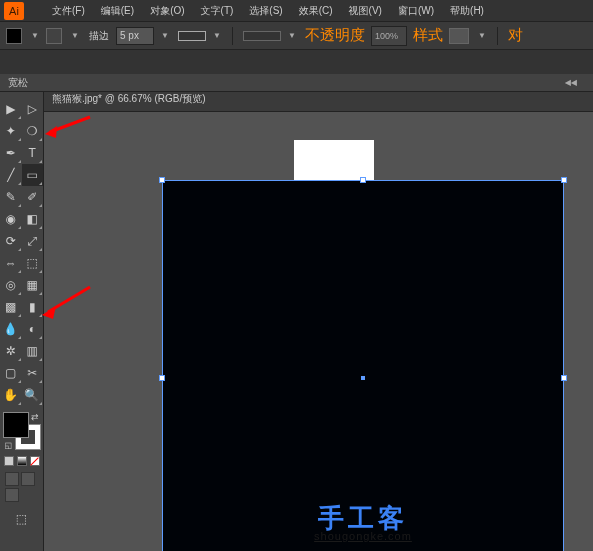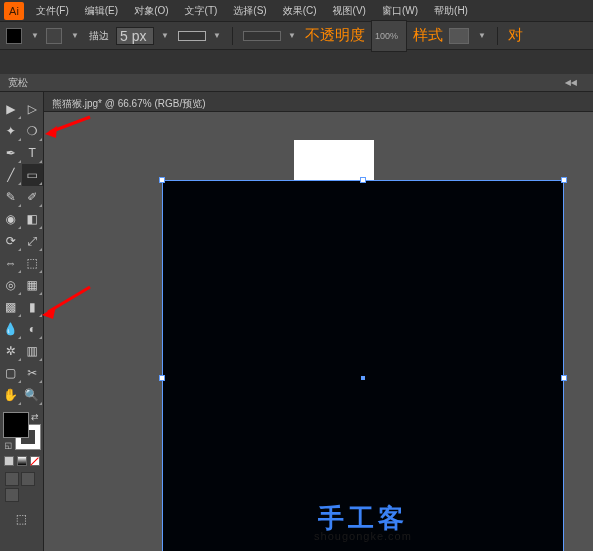--- a/index.html
+++ b/index.html
@@ -1,30 +1,30 @@
 <!DOCTYPE html>
 <html><head>
 <meta charset="utf-8">
 <style>
 * { margin: 0; padding: 0; box-sizing: border-box; }
 body { width: 593px; height: 551px; background: #333333; font-family: Arial, sans-serif; overflow: hidden; position: relative; }
 
 .menubar { height: 22px; background: #333333; display: flex; align-items: center; padding: 0 4px; border-bottom: 1px solid #222; }
-.menubar .logo { width: 20px; height: 18px; background: #ff6600; color: #3a1a00; font-size: 11px; font-weight: normal; display: flex; align-items: center; justify-content: center; border-radius: 2px; margin-right: 4px; }
+.menubar .logo { width: 20px; height: 18px; background: #ff6600; color: #3a1a00; font-size: 11px; font-weight: normal; display: flex; align-items: center; justify-content: center; border-radius: 2px; margin-right: 20px; }
 .menubar .menu-item { color: #ccc; font-size: 10px; padding: 0 8px; cursor: pointer; }
 
 .controlbar { height: 28px; background: #3a3a3a; border-bottom: 1px solid #222; display: flex; align-items: center; padding: 0 6px; gap: 4px; }
 .controlbar .swatch { width: 16px; height: 16px; border: 1px solid #666; margin-right: 2px; }
 .controlbar .dropdown { width: 14px; height: 14px; display: flex; align-items: center; justify-content: center; color: #aaa; font-size: 8px; }
 .controlbar .divider { width: 1px; height: 18px; background: #222; margin: 0 4px; }
-.controlbar .stroke-field { width: 38px; height: 18px; background: #555; border: 1px solid #222; color: #ccc; font-size: 14px; padding: 0 3px; display: flex; align-items: center; }
+.controlbar .stroke-field { width: 38px; height: 18px; background: #555; border: 1px solid #222; color: #ccc; font-size: 10px; padding: 0 3px; display: flex; align-items: center; }
 .controlbar .stroke-preview { width: 28px; height: 10px; border: 1px solid #aaa; background: #333; margin-left: 2px; }
 .controlbar .label { color: #ccc; font-size: 10px; margin: 16px 3px; }
 .controlbar .orange-label { color: #ff8800; font-size: 15px; margin: 0 2px; }
-.controlbar .field { height: 32px; background: #444; border: 1px solid #222; color: #aaa; font-size: 9px; padding: 0 3px; display: flex; align-items: center; }
+.controlbar .field { height: 20px; background: #444; border: 1px solid #222; color: #aaa; font-size: 9px; padding: 0 3px; display: flex; align-items: center; }
 
 .propbar { height: 18px; background: #424242; border-bottom: 1px solid #222; display: flex; align-items: center; padding: 0 8px; margin-top: 24px; }
 .propbar .label { color: #ccc; font-size: 10px; }
 .propbar .chev { color: #aaa; font-size: 8px; margin-left: auto; margin-right: 8px; }
 
 .main { display: flex; height: calc(551px - 68px); }
 
 .tools { width: 44px; background: #424242; border-right: 1px solid #222; padding: 6px 0; display: flex; flex-direction: column; align-items: center; gap: 0; }
 .tool-row { display: flex; width: 100%; }
 .tool { width: 22px; height: 22px; display: flex; align-items: center; justify-content: center; color: #ccc; font-size: 12px; cursor: pointer; position: relative; }
@@ -42,34 +42,34 @@
 .color-opt { width: 10px; height: 10px; border: 1px solid #666; }
 .color-opt.solid { background: #ccc; }
 .color-opt.grad { background: linear-gradient(#fff,#000); }
 .color-opt.none { background: #fff; position: relative; }
 .color-opt.none::after { content: ''; position: absolute; top: -1px; left: 3px; width: 1px; height: 11px; background: red; transform: rotate(45deg); }
 
 .modes { display: flex; flex-wrap: wrap; width: 34px; gap: 2px; margin-bottom: 6px; }
 .mode { width: 14px; height: 14px; background: #555; border: 1px solid #333; }
 
 .canvas-area { flex: 1; background: #535353; position: relative; }
-.doc-tab { height: 20px; background: #3a3a3a; border-bottom: 1px solid #222; display: flex; align-items: flex-end; padding: 0 8px; }
+.doc-tab { height: 20px; background: #3a3a3a; border-bottom: 1px solid #222; display: flex; align-items: flex-start; padding: 0 8px; }
 .doc-tab .tabname { color: #ccc; font-size: 10px; }
 
 .canvas-inner { position: absolute; top: 20px; left: 0; right: 0; bottom: 0; }
 .white-tab { position: absolute; top: 28px; left: 250px; width: 80px; height: 40px; background: #fff; }
 .black-rect { position: absolute; top: 68px; left: 118px; width: 402px; height: 395px; background: #000308; border: 1px solid #5e9cff; }
 .handle { position: absolute; width: 6px; height: 6px; background: #fff; border: 1px solid #5e9cff; }
 .h-tl { top: -4px; left: -4px; } .h-tm { top: -4px; left: calc(50% - 3px); } .h-tr { top: -4px; right: -4px; }
 .h-ml { top: calc(50% - 3px); left: -4px; } .h-mr { top: calc(50% - 3px); right: -4px; }
 .h-bl { bottom: -4px; left: -4px; } .h-bm { bottom: -4px; left: calc(50% - 3px); } .h-br { bottom: -4px; right: -4px; }
 .center-pt { position: absolute; top: calc(50% - 2px); left: calc(50% - 2px); width: 4px; height: 4px; background: #5e9cff; }
 
 .watermark { position: absolute; bottom: 38px; left: 50%; transform: translateX(-50%); color: #3b82f6; font-size: 26px; font-weight: bold; letter-spacing: 4px; }
-.watermark-sub { position: absolute; bottom: 32px; left: 50%; transform: translateX(-50%); color: #1a1a1a; font-size: 11px; letter-spacing: 1px; }
+.watermark-sub { position: absolute; bottom: 32px; left: 50%; transform: translateX(-50%); color: #1a1a1a; font-size: 11px; letter-spacing: 1px; text-decoration: underline; }
 
 .arrow { position: absolute; pointer-events: none; }
 .arrow svg { overflow: visible; }
 </style>
 </head>
 <body>
 
 <div class="menubar">
   <div class="logo">Ai</div>
   <div class="menu-item">文件(F)</div>

